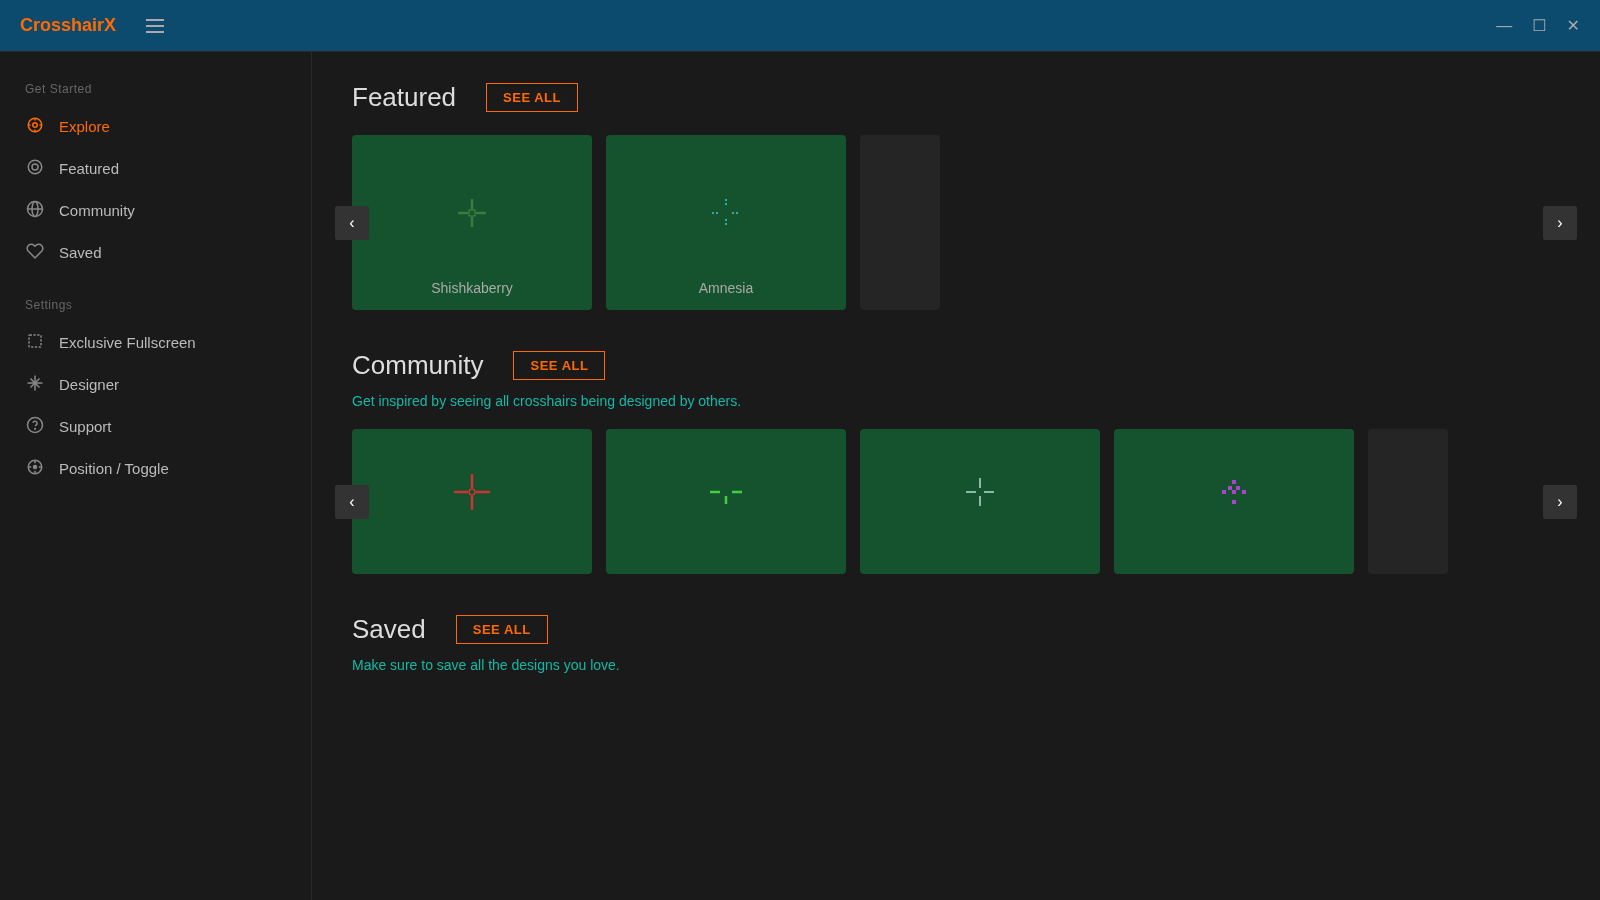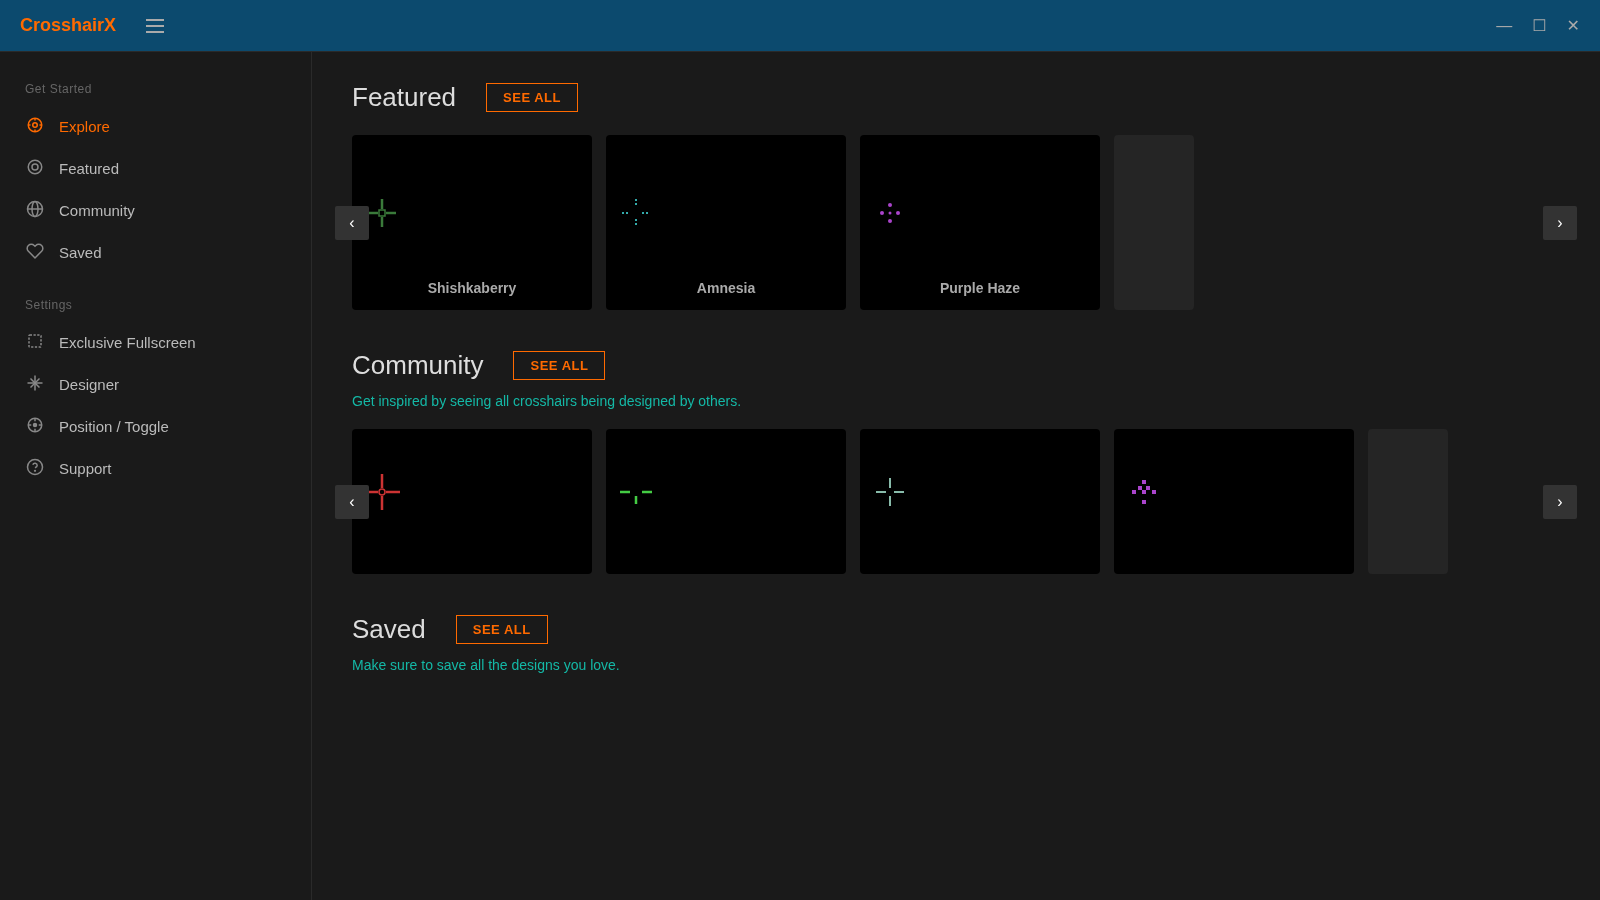--- a/index.html
+++ b/index.html
@@ -143,34 +143,33 @@
     .carousel-wrapper {
       position: relative;
       margin-bottom: 40px;
     }
     .carousel {
       display: flex;
       gap: 14px;
       overflow: hidden;
     }
     .crosshair-card {
-      background: #000000;
+      background: #14532d;
       border-radius: 4px;
       width: 240px;
       min-width: 240px;
       height: 175px;
       display: flex;
       flex-direction: column;
-      align-items: flex-start;
+      align-items: center;
       justify-content: center;
       gap: 10px;
       cursor: pointer;
       position: relative;
       overflow: hidden;
-      font-weight: bold;
     }
     .crosshair-card .card-label {
       font-size: 14px;
       color: #aaa;
       position: absolute;
       bottom: 14px;
       left: 50%;
       transform: translateX(-50%);
       white-space: nowrap;
     }
@@ -315,41 +314,41 @@
           <line x1="6" y1="6" x2="18" y2="18"></line>
           <line x1="18" y1="6" x2="6" y2="18"></line>
         </svg>
       </div>
       <span>Designer</span>
     </div>
 
     <div class="sidebar-item">
       <div class="sidebar-icon">
         <svg viewBox="0 0 24 24" fill="none" stroke="#888" stroke-width="2">
+          <circle cx="12" cy="12" r="10"></circle>
+          <path d="M9.09 9a3 3 0 0 1 5.83 1c0 2-3 3-3 3"></path>
+          <line x1="12" y1="17" x2="12.01" y2="17" stroke-width="3" stroke-linecap="round"></line>
+        </svg>
+      </div>
+      <span>Support</span>
+    </div>
+
+    <div class="sidebar-item">
+      <div class="sidebar-icon">
+        <svg viewBox="0 0 24 24" fill="none" stroke="#888" stroke-width="2">
           <circle cx="12" cy="12" r="9"></circle>
           <circle cx="12" cy="12" r="2" fill="#888"></circle>
           <line x1="12" y1="3" x2="12" y2="7"></line>
           <line x1="12" y1="17" x2="12" y2="21"></line>
           <line x1="3" y1="12" x2="7" y2="12"></line>
           <line x1="17" y1="12" x2="21" y2="12"></line>
         </svg>
       </div>
       <span>Position / Toggle</span>
     </div>
-
-    <div class="sidebar-item">
-      <div class="sidebar-icon">
-        <svg viewBox="0 0 24 24" fill="none" stroke="#888" stroke-width="2">
-          <circle cx="12" cy="12" r="10"></circle>
-          <path d="M9.09 9a3 3 0 0 1 5.83 1c0 2-3 3-3 3"></path>
-          <line x1="12" y1="17" x2="12.01" y2="17" stroke-width="3" stroke-linecap="round"></line>
-        </svg>
-      </div>
-      <span>Support</span>
-    </div>
   </div>
 
   <div class="content">
 
     <div class="section-header">
       <span class="section-title">Featured</span>
       <button class="see-all-btn">SEE ALL</button>
     </div>
 
     <div class="carousel-wrapper">
@@ -375,32 +374,20 @@
             <svg width="48" height="48" viewBox="0 0 48 48">
               <line x1="24" y1="10" x2="24" y2="18" stroke="#33aaaa" stroke-width="2" stroke-dasharray="2 2"></line>
               <line x1="24" y1="30" x2="24" y2="38" stroke="#33aaaa" stroke-width="2" stroke-dasharray="2 2"></line>
               <line x1="10" y1="24" x2="18" y2="24" stroke="#33aaaa" stroke-width="2" stroke-dasharray="2 2"></line>
               <line x1="30" y1="24" x2="38" y2="24" stroke="#33aaaa" stroke-width="2" stroke-dasharray="2 2"></line>
             </svg>
           </div>
           <span class="card-label">Amnesia</span>
         </div>
 
-        <div class="crosshair-card">
-          <div class="crosshair-visual">
-            <svg width="48" height="48" viewBox="0 0 48 48">
-              <circle cx="24" cy="16" r="2" fill="#aa44cc"></circle>
-              <circle cx="24" cy="32" r="2" fill="#aa44cc"></circle>
-              <circle cx="16" cy="24" r="2" fill="#aa44cc"></circle>
-              <circle cx="32" cy="24" r="2" fill="#aa44cc"></circle>
-              <circle cx="24" cy="24" r="1.5" fill="#aa44cc"></circle>
-            </svg>
-          </div>
-          <span class="card-label">Purple Haze</span>
-        </div>
 
         <div class="partial-card"></div>
       </div>
       <button class="carousel-nav right">›</button>
     </div>
 
     <div class="section-header">
       <span class="section-title">Community</span>
       <button class="see-all-btn">SEE ALL</button>
     </div>

